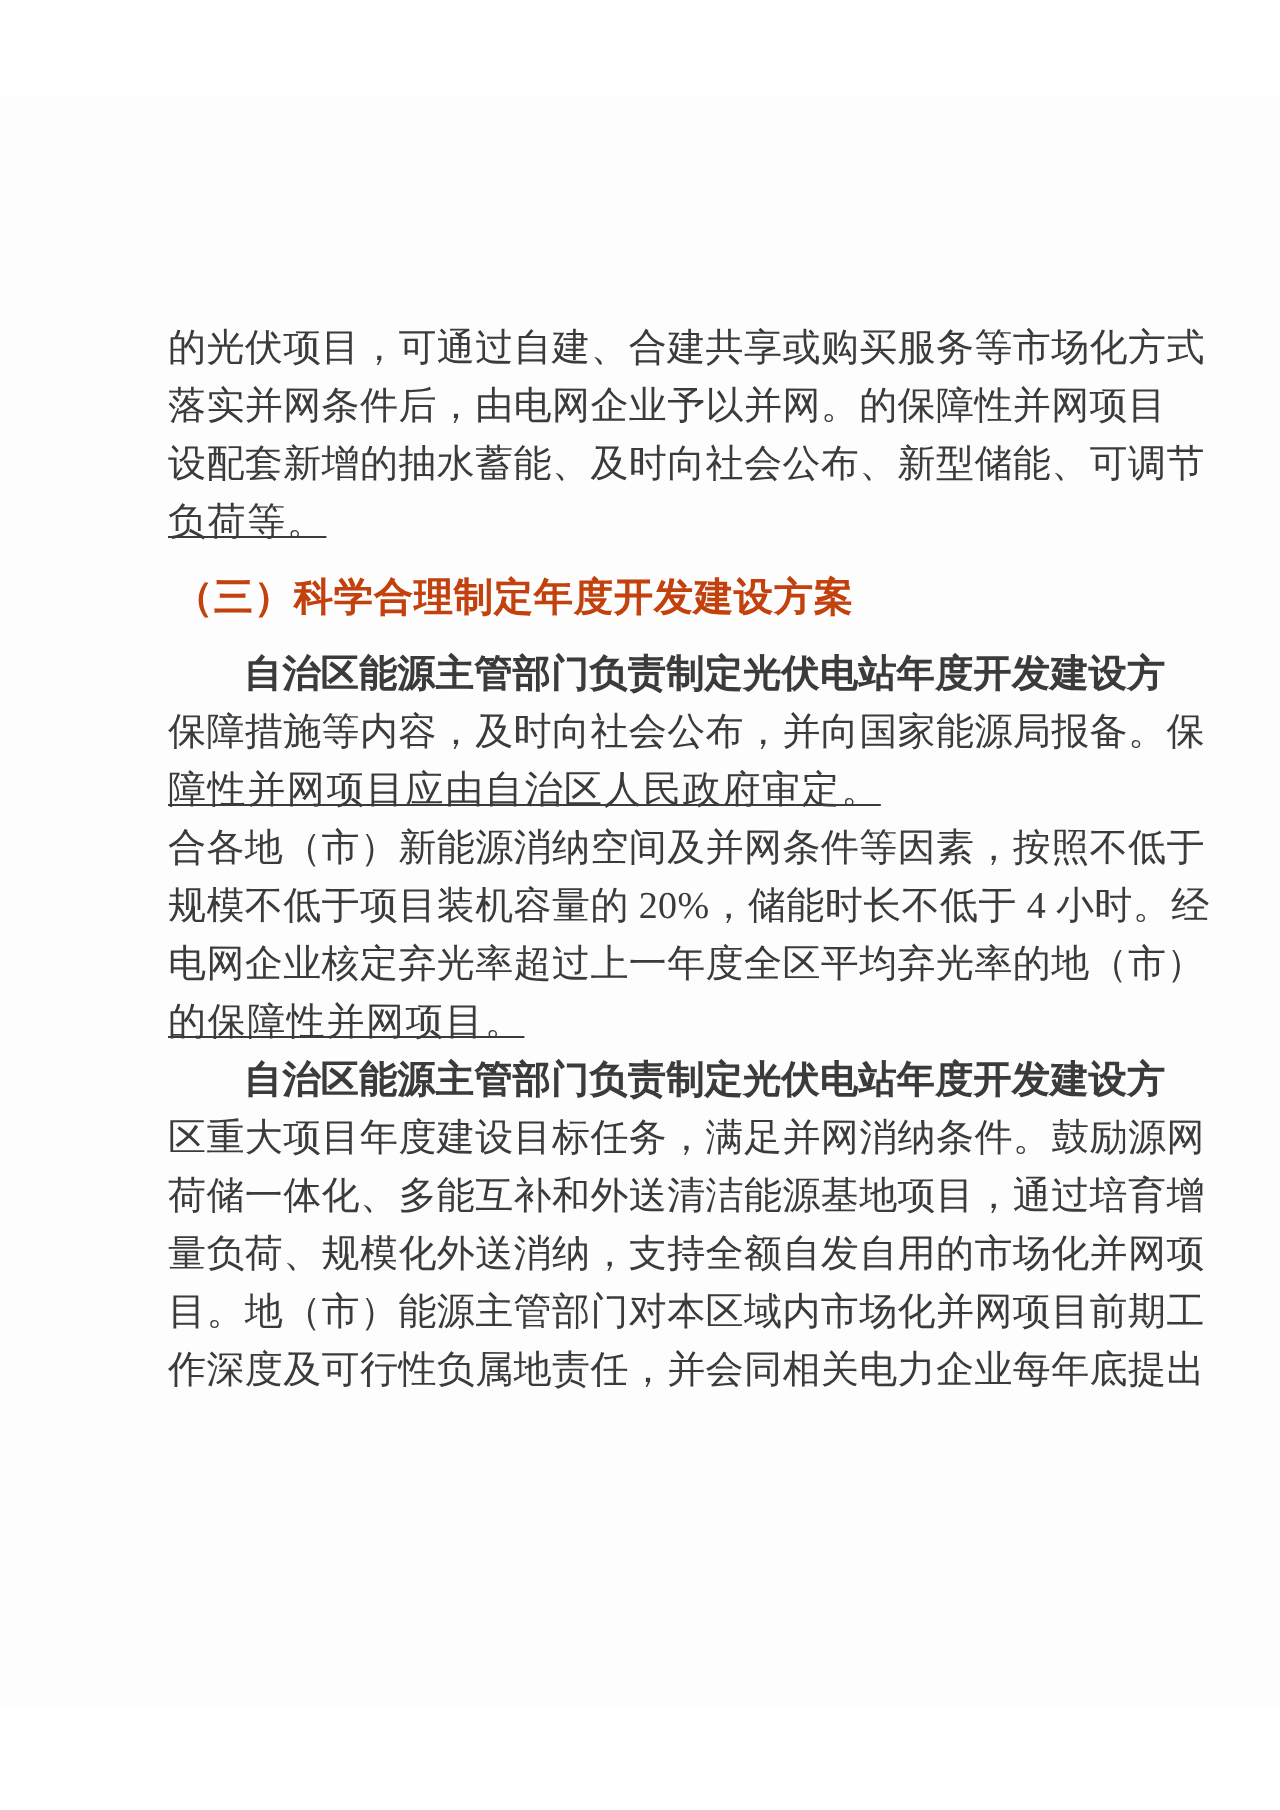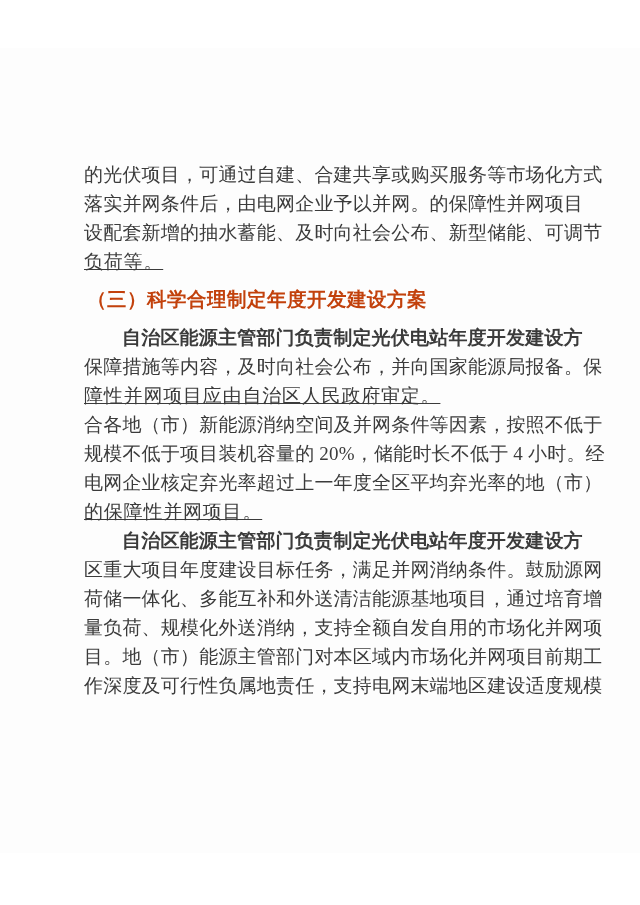--- a/index.html
+++ b/index.html
@@ -76,16 +76,16 @@
     <p class="ln">合各地（市）新能源消纳空间及并网条件等因素，按照不低于</p>
     <p class="ln">规模不低于项目装机容量的 20%，储能时长不低于 4 小时。经</p>
     <p class="ln">电网企业核定弃光率超过上一年度全区平均弃光率的地（市）</p>
     <p class="ln end">的保障性并网项目。</p>
 
     <p class="ln first">自治区能源主管部门负责制定光伏电站年度开发建设方</p>
     <p class="ln">区重大项目年度建设目标任务，满足并网消纳条件。鼓励源网</p>
     <p class="ln">荷储一体化、多能互补和外送清洁能源基地项目，通过培育增</p>
     <p class="ln">量负荷、规模化外送消纳，支持全额自发自用的市场化并网项</p>
     <p class="ln">目。地（市）能源主管部门对本区域内市场化并网项目前期工</p>
-    <p class="ln">作深度及可行性负属地责任，支持电网末端地区建设适度规模</p>
+    <p class="ln">作深度及可行性负属地责任，并会同相关电力企业每年底提出</p>
 
   </div>
 </div>
 
 </body></html>

